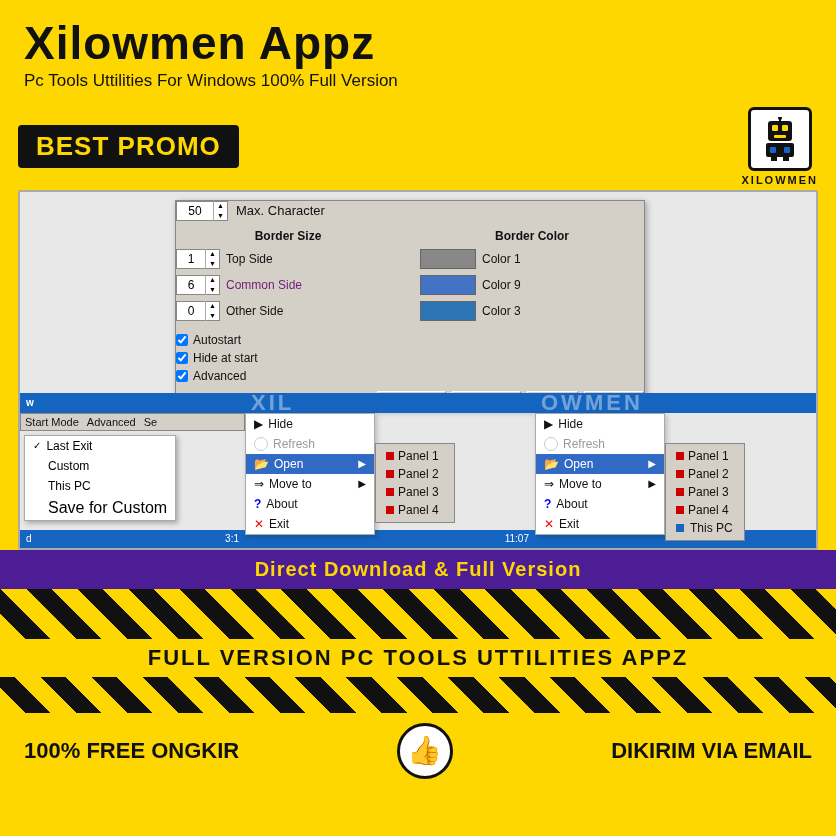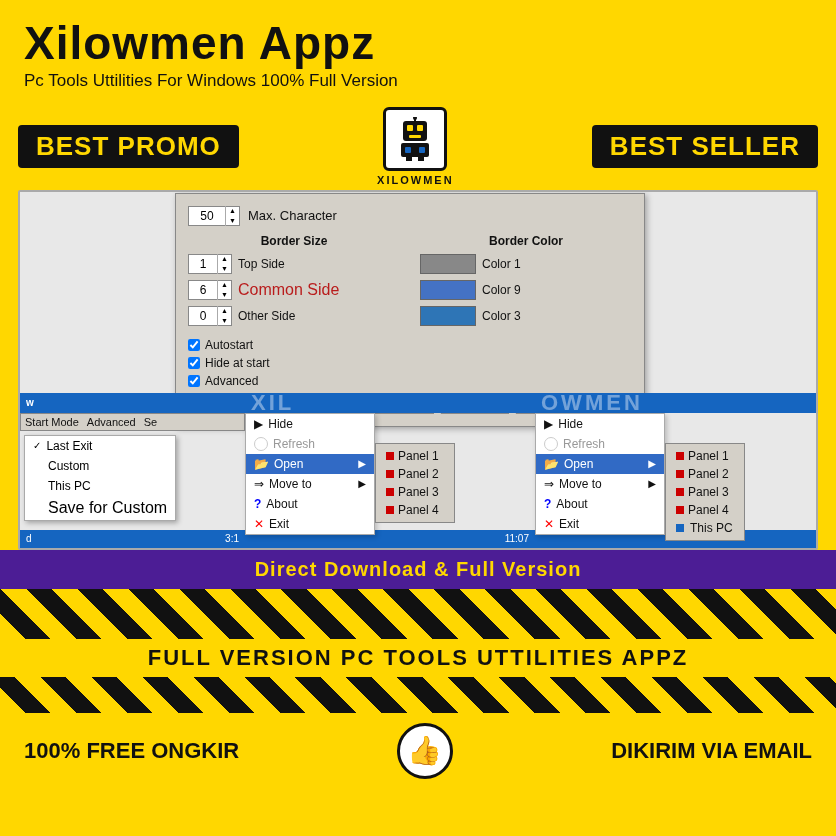--- a/index.html
+++ b/index.html
@@ -82,23 +82,22 @@
       height: 360px;
       overflow: hidden;
     }
 
     
     .settings-panel {
       background: #d4d0c8;
       border: 1px solid #888;
       width: 470px;
       position: absolute;
-      top: 1px;
+      top: 8px;
       left: 155px;
-      padding: 12px;
       box-shadow: 2px 2px 6px rgba(0,0,0,0.3);
     }
     .settings-row {
       display: flex;
       align-items: center;
       margin-bottom: 8px;
       gap: 8px;
     }
     .settings-label {
       font-size: 13px;
@@ -318,21 +317,20 @@
         <rect x="8" y="26" width="28" height="14" rx="2" fill="#111"></rect>
         <rect x="12" y="30" width="6" height="6" rx="1" fill="#1565C0"></rect>
         <rect x="26" y="30" width="6" height="6" rx="1" fill="#1565C0"></rect>
 
         <rect x="13" y="40" width="6" height="4" fill="#111"></rect>
         <rect x="25" y="40" width="6" height="4" fill="#111"></rect>
       </svg>
     </div>
     <div class="logo-text">XILOWMEN</div>
   </div>
-  <div class="badge">BEST SELLER</div>
 </div>
 
 <div class="screenshot-area">
 
   <div class="xilowmen-watermark">XILOWMEN</div>
 
   <div class="settings-panel">
 
     <div class="settings-row">
       <div style="display:flex;align-items:center;border:1px solid #888;background:#fff;width:52px;height:20px;">
@@ -361,21 +359,21 @@
         </div>
 
         <div class="border-row">
           <div style="display:flex;align-items:center;border:1px solid #888;background:#fff;width:44px;height:20px;">
             <div style="flex:1;text-align:center;font-size:12px;">6</div>
             <div style="display:flex;flex-direction:column;width:14px;border-left:1px solid #aaa;height:20px;">
               <div style="flex:1;display:flex;align-items:center;justify-content:center;font-size:7px;cursor:pointer;">▲</div>
               <div style="flex:1;display:flex;align-items:center;justify-content:center;font-size:7px;cursor:pointer;">▼</div>
             </div>
           </div>
-          <div style="font-size:16px;color:#b91c1c;">Common Side</div>
+          <div style="font-size:12px;color:#701a75;">Common Side</div>
         </div>
 
         <div class="border-row">
           <div style="display:flex;align-items:center;border:1px solid #888;background:#fff;width:44px;height:20px;">
             <div style="flex:1;text-align:center;font-size:12px;">0</div>
             <div style="display:flex;flex-direction:column;width:14px;border-left:1px solid #aaa;height:20px;">
               <div style="flex:1;display:flex;align-items:center;justify-content:center;font-size:7px;cursor:pointer;">▲</div>
               <div style="flex:1;display:flex;align-items:center;justify-content:center;font-size:7px;cursor:pointer;">▼</div>
             </div>
           </div>

